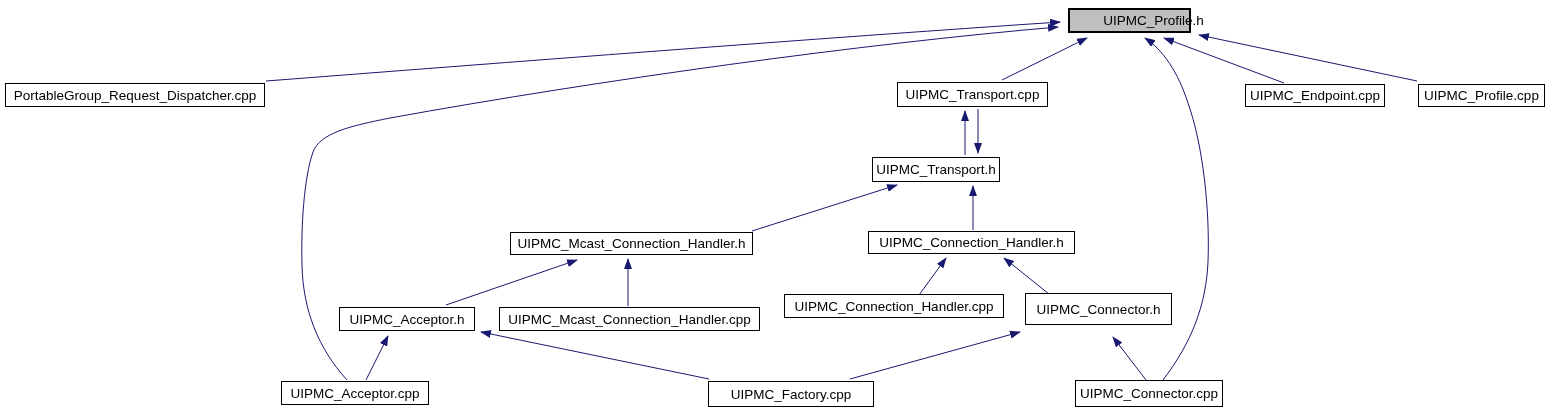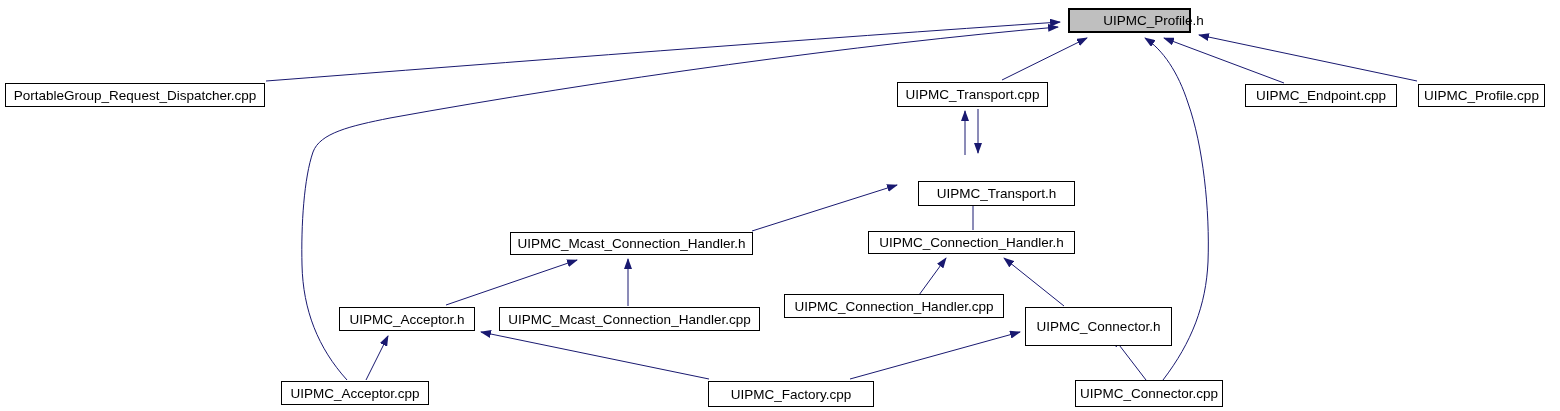--- a/index.html
+++ b/index.html
@@ -63,45 +63,45 @@
   <div id="node-layer">
       <div class="node root" style="left: 1068px; top: 8px; width: 123px; height: 25px;">
         <span>UIPMC_Profile.h</span>
       </div>
       <div class="node" style="left: 5px; top: 83px; width: 260px; height: 24px; text-align: right;">
         <span>PortableGroup_Request_Dispatcher.cpp</span>
       </div>
       <div class="node" style="left: 897px; top: 82px; width: 151px; height: 25px;">
         <span>UIPMC_Transport.cpp</span>
       </div>
-      <div class="node" style="left: 1245px; top: 84px; width: 152px; height: 23px;">
+      <div class="node" style="left: 1245px; top: 84px; width: 140px; height: 23px;">
         <span>UIPMC_Endpoint.cpp</span>
       </div>
       <div class="node" style="left: 1418px; top: 84px; width: 127px; height: 23px;">
         <span>UIPMC_Profile.cpp</span>
       </div>
-      <div class="node" style="left: 918px; top: 157px; width: 157px; height: 25px; margin-top: 24px;">
+      <div class="node" style="left: 872px; top: 157px; width: 128px; height: 25px;">
         <span>UIPMC_Transport.h</span>
       </div>
       <div class="node" style="left: 510px; top: 232px; width: 243px; height: 23px;">
         <span>UIPMC_Mcast_Connection_Handler.h</span>
       </div>
       <div class="node" style="left: 868px; top: 231px; width: 207px; height: 23px;">
         <span>UIPMC_Connection_Handler.h</span>
       </div>
       <div class="node" style="left: 339px; top: 307px; width: 136px; height: 24px;">
         <span>UIPMC_Acceptor.h</span>
       </div>
       <div class="node" style="left: 499px; top: 307px; width: 261px; height: 24px;">
         <span>UIPMC_Mcast_Connection_Handler.cpp</span>
       </div>
       <div class="node" style="left: 784px; top: 294px; width: 220px; height: 24px;">
         <span>UIPMC_Connection_Handler.cpp</span>
       </div>
-      <div class="node" style="left: 1025px; top: 307px; width: 147px; height: 39px;">
+      <div class="node" style="left: 1025px; top: 293px; width: 147px; height: 32px;">
         <span>UIPMC_Connector.h</span>
       </div>
       <div class="node" style="left: 281px; top: 381px; width: 148px; height: 24px; text-align: center;">
         <span>UIPMC_Acceptor.cpp</span>
       </div>
       <div class="node" style="left: 708px; top: 381px; width: 166px; height: 26px;">
         <span>UIPMC_Factory.cpp</span>
       </div>
       <div class="node" style="left: 1075px; top: 380px; width: 148px; height: 27px;">
         <span>UIPMC_Connector.cpp</span>

